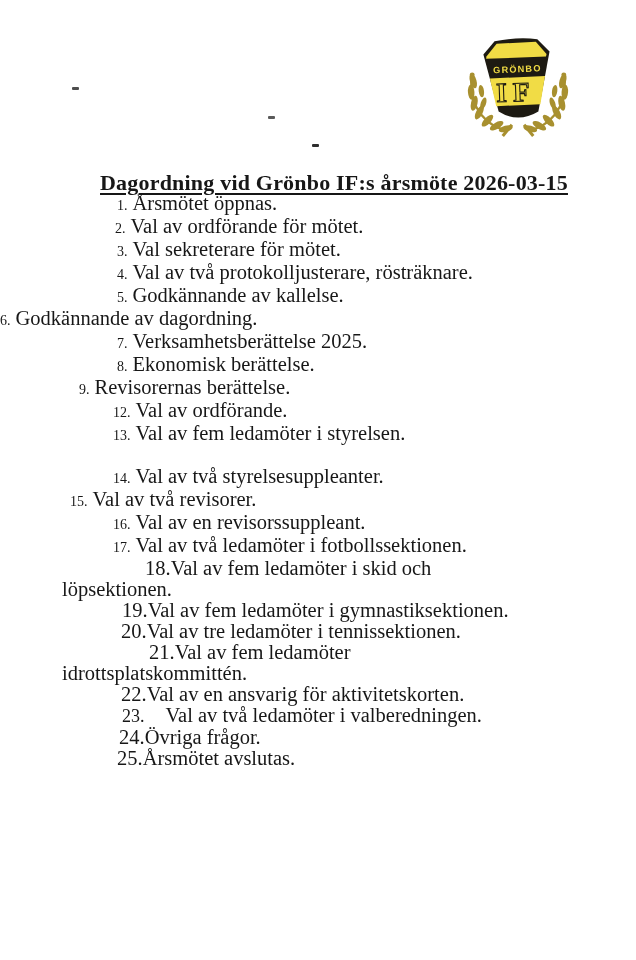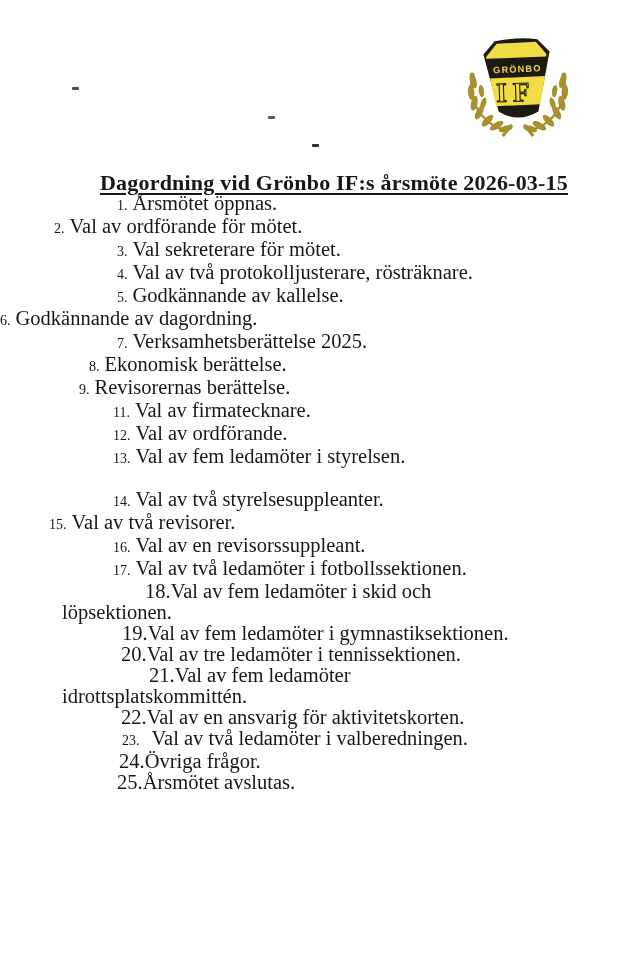--- a/index.html
+++ b/index.html
@@ -66,22 +66,22 @@
   .agenda-line {
     line-height: 21px;
     font-size: 20.5px;
     white-space: nowrap;
   }
   .agenda-line .num-small {
     font-size: 14px;
     margin-right: 5px;
   }
   .agenda-line .num-small-wide {
-    font-size: 14px;
-    margin-right: 12px;
+    font-size: 18px;
+    margin-right: 21px;
   }
   .agenda-line .num-large {
     margin-right: 0px;
   }
 </style>
 </head>
 <body>
 
 <div class="page">
 
@@ -133,33 +133,32 @@
       <text x="54" y="70" text-anchor="middle" fill="#f1dc45" stroke="#1d1a12" stroke-width="1.1" font-family="Liberation Serif, DejaVu Serif, serif" font-size="27" font-weight="bold" letter-spacing="6" transform="rotate(-2 54 62)">IF</text>
     </g>
   </svg>
 
   <h1 class="doc-title">
     <span>Dagordning vid Grönbo IF:s årsmöte 2026-03-15</span>
   </h1>
 
   <div class="agenda" id="agenda-list">
       <div class="agenda-line" style="padding-left: 117px;"><span class="num-small">1.</span><span>Årsmötet öppnas.</span></div>
-      <div class="agenda-line" style="padding-left: 54px;"><span class="num-small">2.</span><span>Val av ordförande för mötet.</span></div>
+      <div class="agenda-line" style="padding-left: 115px;"><span class="num-small">2.</span><span>Val av ordförande för mötet.</span></div>
       <div class="agenda-line" style="padding-left: 117px;"><span class="num-small">3.</span><span>Val sekreterare för mötet.</span></div>
       <div class="agenda-line" style="padding-left: 117px;"><span class="num-small">4.</span><span>Val av två protokolljusterare, rösträknare.</span></div>
       <div class="agenda-line" style="padding-left: 117px;"><span class="num-small">5.</span><span>Godkännande av kallelse.</span></div>
       <div class="agenda-line" style=""><span class="num-small">6.</span><span>Godkännande av dagordning.</span></div>
       <div class="agenda-line" style="padding-left: 117px;"><span class="num-small">7.</span><span>Verksamhetsberättelse 2025.</span></div>
-      <div class="agenda-line" style="padding-left: 89px;"><span class="num-small">8.</span><span>Ekonomisk berättelse.</span></div>
+      <div class="agenda-line" style="padding-left: 117px;"><span class="num-small">8.</span><span>Ekonomisk berättelse.</span></div>
       <div class="agenda-line" style="padding-left: 79px;"><span class="num-small">9.</span><span>Revisorernas berättelse.</span></div>
-      <div class="agenda-line" style="padding-left: 113px;"><span class="num-small">11.</span><span>Val av firmatecknare.</span></div>
       <div class="agenda-line" style="padding-left: 113px;"><span class="num-small">12.</span><span>Val av ordförande.</span></div>
       <div class="agenda-line" style="padding-left: 113px;"><span class="num-small">13.</span><span>Val av fem ledamöter i styrelsen.</span></div>
       <div class="agenda-line" style="padding-left: 113px; margin-top: 20px;"><span class="num-small">14.</span><span>Val av två styrelsesuppleanter.</span></div>
-      <div class="agenda-line" style="padding-left: 49px;"><span class="num-small">15.</span><span>Val av två revisorer.</span></div>
+      <div class="agenda-line" style="padding-left: 70px;"><span class="num-small">15.</span><span>Val av två revisorer.</span></div>
       <div class="agenda-line" style="padding-left: 113px;"><span class="num-small">16.</span><span>Val av en revisorssuppleant.</span></div>
       <div class="agenda-line" style="padding-left: 113px;"><span class="num-small">17.</span><span>Val av två ledamöter i fotbollssektionen.</span></div>
       <div class="agenda-line" style="padding-left: 145px;"><span class="num-large">18.</span><span>Val av fem ledamöter i skid och</span></div>
       <div class="agenda-line" style="padding-left: 62px;"><span>löpsektionen.</span></div>
       <div class="agenda-line" style="padding-left: 122px;"><span class="num-large">19.</span><span>Val av fem ledamöter i gymnastiksektionen.</span></div>
       <div class="agenda-line" style="padding-left: 121px;"><span class="num-large">20.</span><span>Val av tre ledamöter i tennissektionen.</span></div>
       <div class="agenda-line" style="padding-left: 149px;"><span class="num-large">21.</span><span>Val av fem ledamöter</span></div>
       <div class="agenda-line" style="padding-left: 62px;"><span>idrottsplatskommittén.</span></div>
       <div class="agenda-line" style="padding-left: 121px;"><span class="num-large">22.</span><span>Val av en ansvarig för aktivitetskorten.</span></div>
       <div class="agenda-line" style="padding-left: 122px;"><span class="num-small-wide">23.</span><span>Val av två ledamöter i valberedningen.</span></div>

